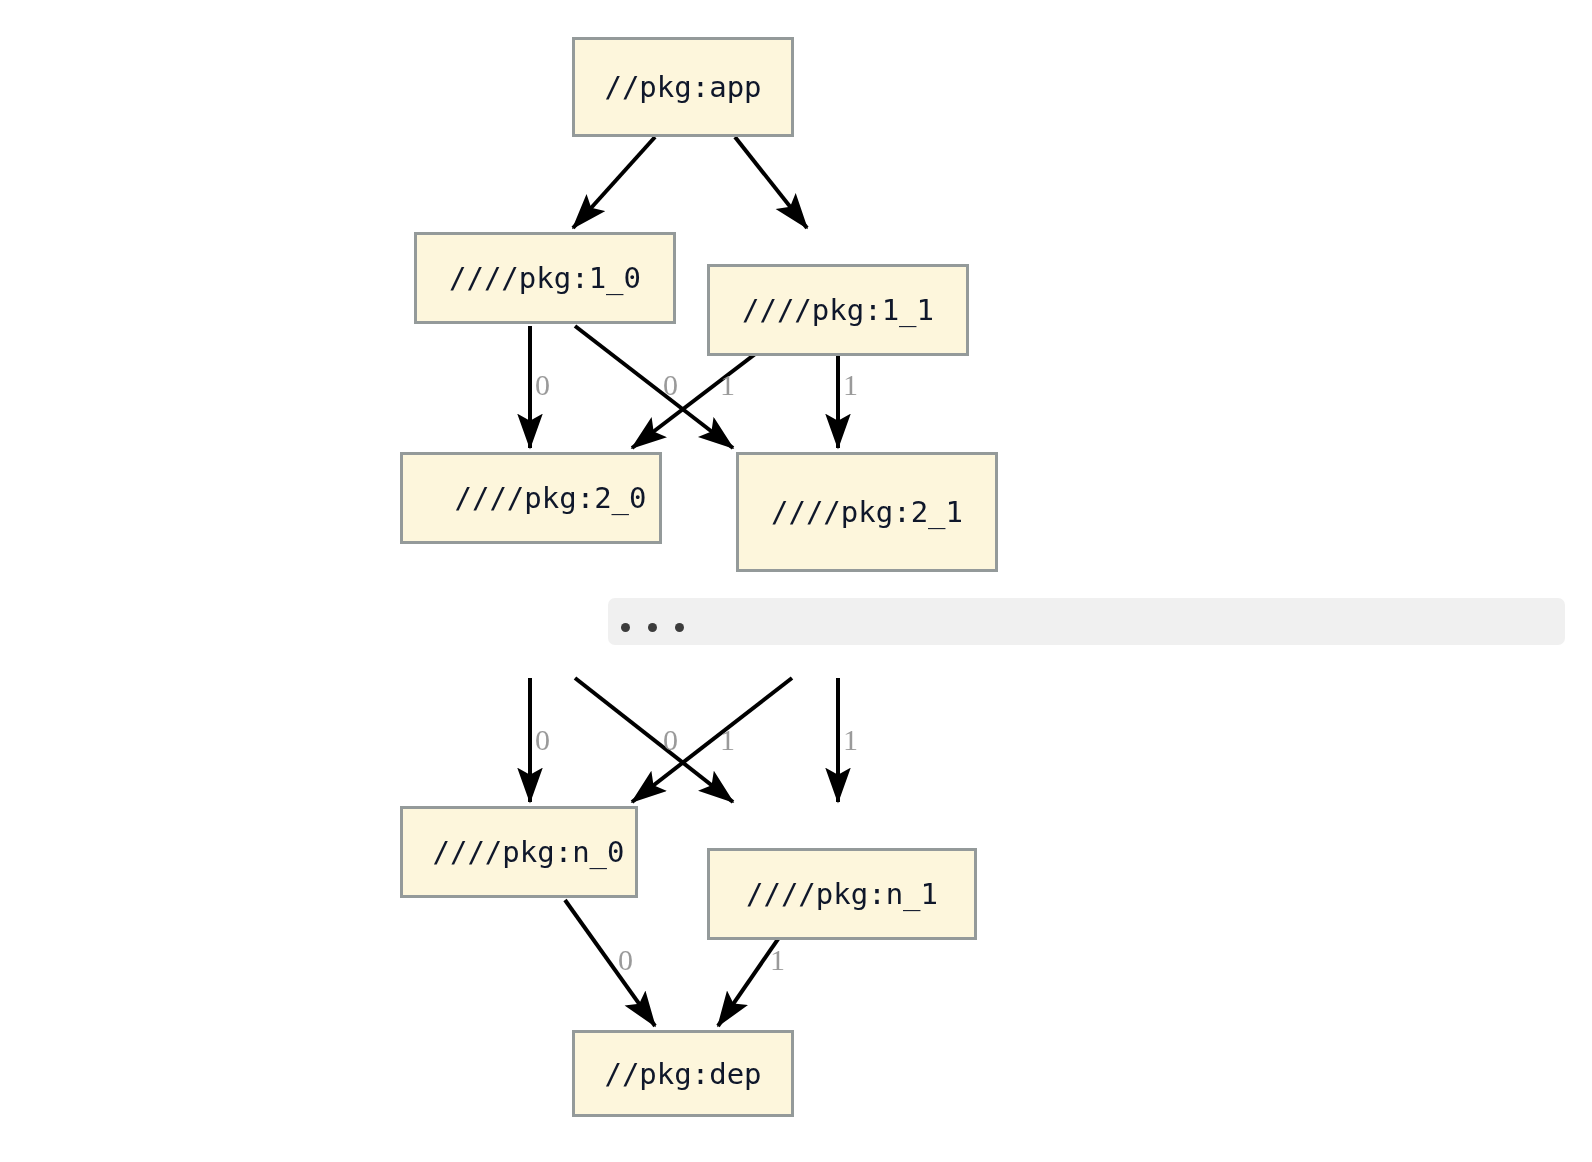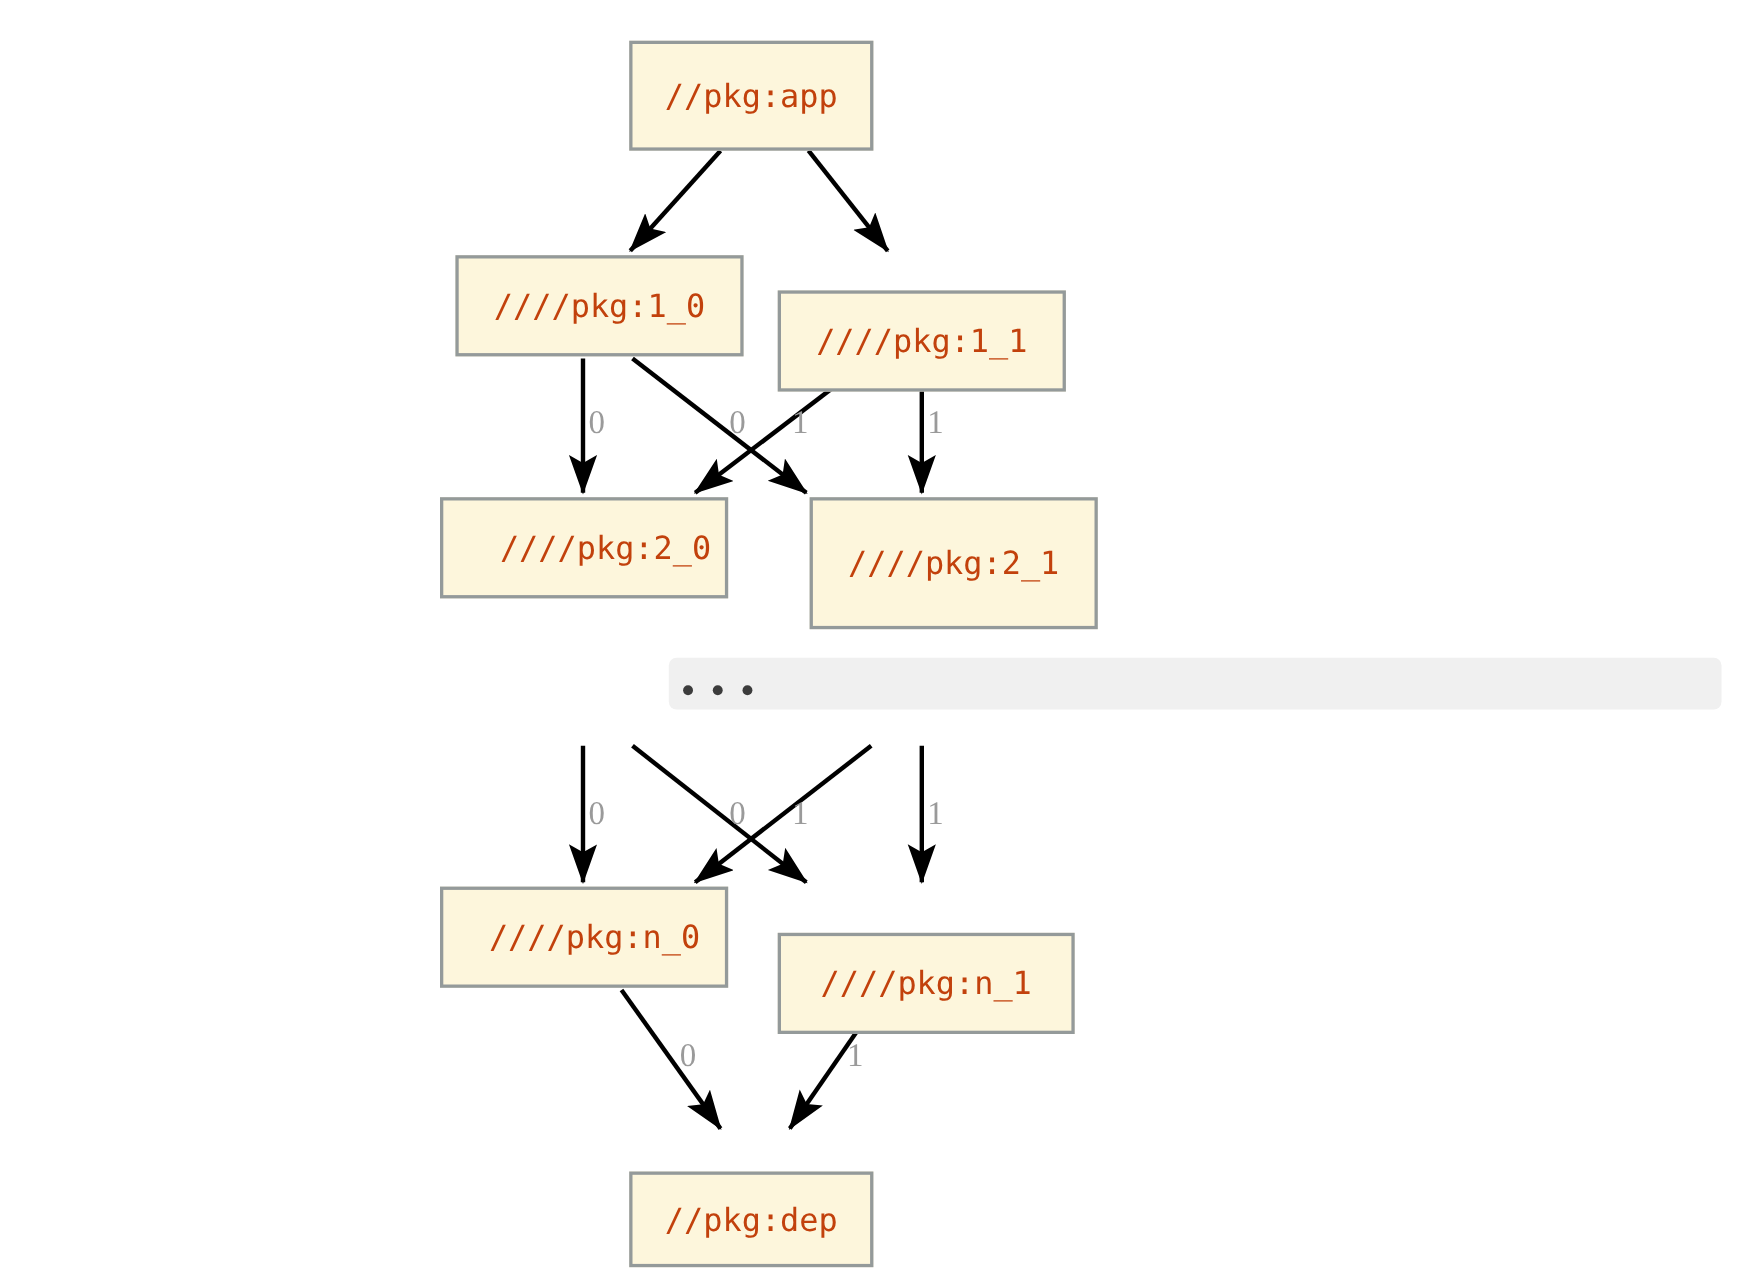--- a/index.html
+++ b/index.html
@@ -28,21 +28,21 @@
     pointer-events: none;
   }
   .node {
     position: absolute;
     box-sizing: border-box;
     background: #fdf6dc;
     border: 3px solid #949a9a;
     display: flex;
     align-items: center;
     justify-content: center;
-    color: #c2410c;
+    color: #0f172a;
     font-family: "DejaVu Sans Mono", "Liberation Mono", monospace;
     font-size: 29px;
     letter-spacing: 0px;
     white-space: nowrap;
   }
   .edge-label {
     position: absolute;
     color: #9a9a9a;
     font-family: "Liberation Serif", "DejaVu Serif", serif;
     font-size: 30px;
@@ -93,23 +93,23 @@
         <line x1="805" y1="900" x2="718" y2="1026" stroke="#000000" stroke-width="4" marker-end="url(#arrowhead)"></line>
       </g>
   </svg>
 
   <div id="node-layer">
       <div class="node" style="left: 572px; top: 37px; width: 222px; height: 100px; background: rgb(253, 246, 220); border-color: rgb(148, 154, 154);">//pkg:app</div>
       <div class="node" style="left: 400px; top: 232px; width: 262px; height: 92px; background: rgb(253, 246, 220); border-color: rgb(148, 154, 154); margin-left: 14px;">////pkg:1_0</div>
       <div class="node" style="left: 707px; top: 232px; width: 262px; height: 92px; background: rgb(253, 246, 220); border-color: rgb(148, 154, 154); margin-top: 32px;">////pkg:1_1</div>
       <div class="node" style="left: 400px; top: 452px; width: 262px; height: 92px; background: rgb(253, 246, 220); border-color: rgb(148, 154, 154); padding-left: 39px;">////pkg:2_0</div>
       <div class="node" style="left: 736px; top: 452px; width: 262px; height: 120px; background: rgb(253, 246, 220); border-color: rgb(148, 154, 154);">////pkg:2_1</div>
-      <div class="node" style="left: 400px; top: 806px; width: 262px; height: 92px; background: rgb(253, 246, 220); border-color: rgb(148, 154, 154); padding-left: 19px;">////pkg:n_0</div>
+      <div class="node" style="left: 400px; top: 806px; width: 238px; height: 92px; background: rgb(253, 246, 220); border-color: rgb(148, 154, 154); padding-left: 19px;">////pkg:n_0</div>
       <div class="node" style="left: 707px; top: 848px; width: 270px; height: 92px; background: rgb(253, 246, 220); border-color: rgb(148, 154, 154);">////pkg:n_1</div>
-      <div class="node" style="left: 572px; top: 1065px; width: 222px; height: 87px; background: rgb(253, 246, 220); border-color: rgb(148, 154, 154); text-align: center;">//pkg:dep</div>
+      <div class="node" style="left: 572px; top: 1030px; width: 222px; height: 87px; background: rgb(253, 246, 220); border-color: rgb(148, 154, 154); text-align: center;">//pkg:dep</div>
     </div>
 
   <div id="label-layer">
       <div class="edge-label" style="left: 535px; top: 370px; color: rgb(154, 154, 154);">0</div>
       <div class="edge-label" style="left: 720px; top: 370px; color: rgb(154, 154, 154);">1</div>
       <div class="edge-label" style="left: 663px; top: 370px; color: rgb(154, 154, 154);">0</div>
       <div class="edge-label" style="left: 843px; top: 370px; color: rgb(154, 154, 154);">1</div>
       <div class="edge-label" style="left: 535px; top: 725px; color: rgb(154, 154, 154);">0</div>
       <div class="edge-label" style="left: 720px; top: 725px; color: rgb(154, 154, 154);">1</div>
       <div class="edge-label" style="left: 663px; top: 725px; color: rgb(154, 154, 154);">0</div>

